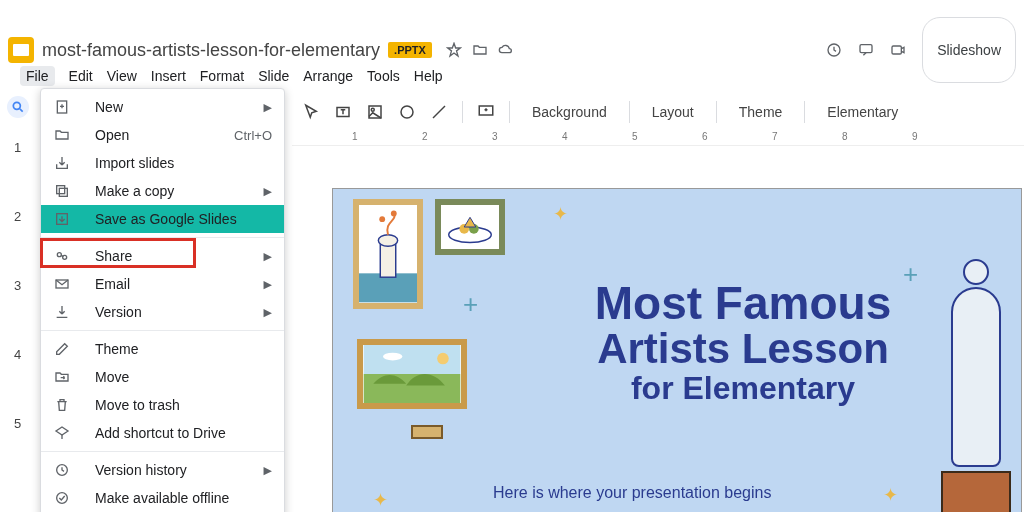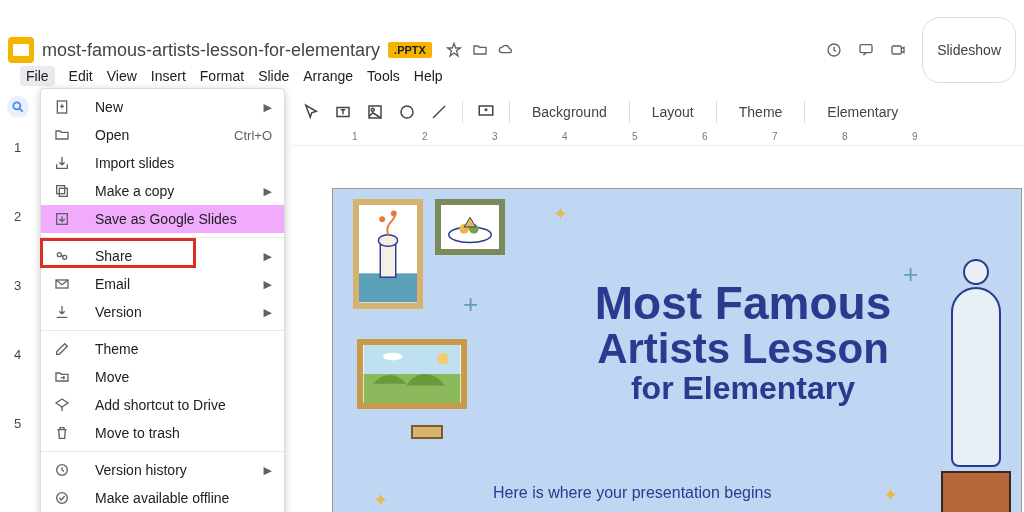--- a/index.html
+++ b/index.html
@@ -21,21 +21,21 @@
 
 .workspace { position: relative; height: calc(100% - 52px); }
 
 .sidebar { position: absolute; left: 0; top: 0; width: 36px; height: 100%; display: flex; flex-direction: column; align-items: center; gap: 52px; padding-top: 8px; }
 .search-ico { width: 22px; height: 22px; border-radius: 50%; background: #e8f0fe; display: flex; align-items: center; justify-content: center; }
 
 .thumbs { position: absolute; left: 14px; top: 52px; width: 26px; display: flex; flex-direction: column; gap: 54px; font-size: 13px; color: #444; }
 
 .dropdown { position: absolute; left: 40px; top: 0; width: 245px; background: #fff; border: 1px solid #dadce0; border-radius: 4px; box-shadow: 0 2px 10px rgba(0,0,0,0.2); z-index: 100; padding: 4px 0; }
 .menu-item { display: flex; align-items: center; height: 28px; padding: 0 12px; font-size: 14px; color: #202124; cursor: pointer; gap: 24px; position: relative; }
-.menu-item.hl { background: #f0abfc; }
+.menu-item.hl { background: #14b8a6; }
 .menu-item .lbl { flex: 1; }
 .menu-item .shortcut { color: #5f6368; font-size: 13px; margin-left: 8px; }
 .menu-item .arrow { color: #5f6368; font-size: 11px; }
 .menu-sep { height: 1px; background: #e8eaed; margin: 4px 0; }
 .mi-icon { width: 18px; height: 18px; color: #5f6368; display: flex; align-items: center; justify-content: center; }
 .red-box { position: absolute; left: 40px; top: 150px; width: 156px; height: 30px; border: 3px solid #d93025; z-index: 101; pointer-events: none; }
 
 .toolbar { position: absolute; left: 292px; top: 4px; right: 0; height: 40px; display: flex; align-items: center; gap: 14px; padding: 0 10px; font-size: 14px; color: #444; border-bottom: 1px solid #e0e0e0; }
 .tb-btn { padding: 4px 8px; border-radius: 4px; cursor: pointer; }
 .tb-sep { width: 1px; height: 22px; background: #dadce0; }
@@ -223,33 +223,33 @@
           <svg width="16" height="16" viewBox="0 0 24 24" fill="none" stroke="currentColor" stroke-width="2">
             <path d="M3 6h6l2 2h10v10H3z"></path>
             <path d="M10 13h6m0 0l-2-2m2 2l-2 2"></path>
           </svg>
         </div>
       <span class="lbl">Move</span>
     </div>
     <div class="menu-item">
       <div class="mi-icon">
           <svg width="16" height="16" viewBox="0 0 24 24" fill="none" stroke="currentColor" stroke-width="2">
+            <path d="M5 7h14M9 7V4h6v3M7 7l1 13h8l1-13"></path>
+          </svg>
+        </div>
+      <span class="lbl">Move to trash</span>
+    </div>
+    <div class="menu-item">
+      <div class="mi-icon">
+          <svg width="16" height="16" viewBox="0 0 24 24" fill="none" stroke="currentColor" stroke-width="2">
             <path d="M12 3l9 6-9 6-9-6z"></path>
             <path d="M12 15v6"></path>
           </svg>
         </div>
       <span class="lbl">Add shortcut to Drive</span>
-    </div>
-    <div class="menu-item">
-      <div class="mi-icon">
-          <svg width="16" height="16" viewBox="0 0 24 24" fill="none" stroke="currentColor" stroke-width="2">
-            <path d="M5 7h14M9 7V4h6v3M7 7l1 13h8l1-13"></path>
-          </svg>
-        </div>
-      <span class="lbl">Move to trash</span>
     </div>
     <div class="menu-sep"></div>
     <div class="menu-item">
       <div class="mi-icon">
           <svg width="16" height="16" viewBox="0 0 24 24" fill="none" stroke="currentColor" stroke-width="2">
             <circle cx="12" cy="12" r="8"></circle>
             <path d="M12 8v4l3 2"></path>
           </svg>
         </div>
       <span class="lbl">Version history</span>

